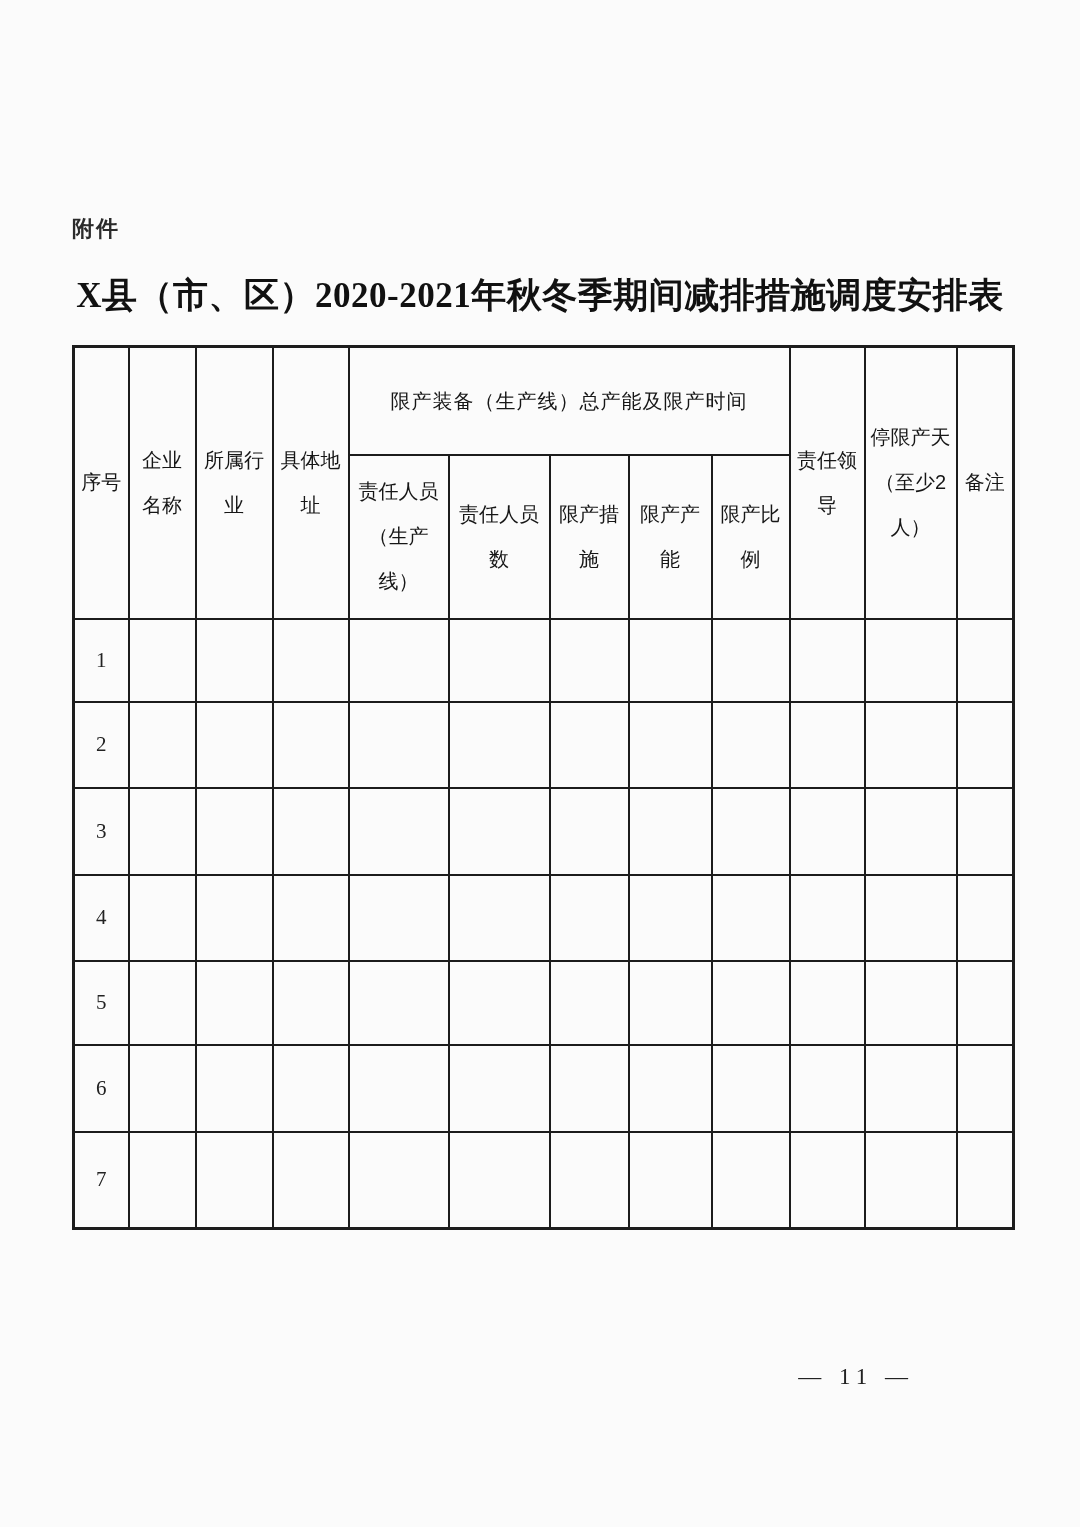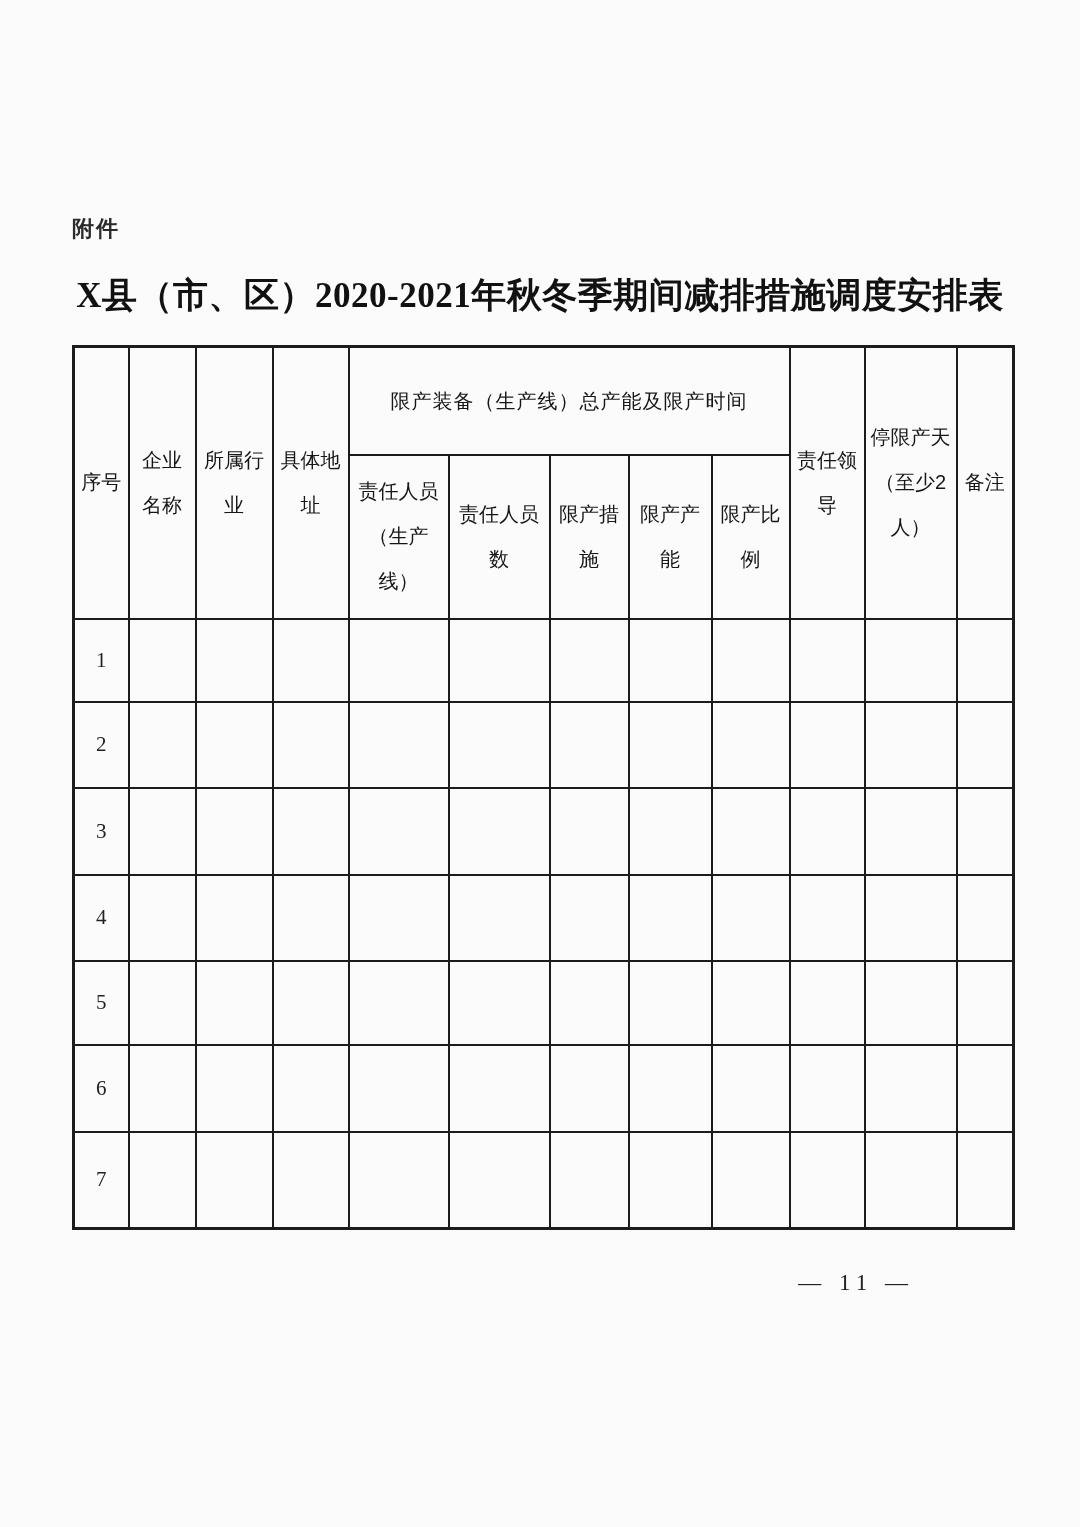--- a/index.html
+++ b/index.html
@@ -71,21 +71,21 @@
   .form-table tr.h2 { height: 164px; }
   .form-table td.seq-cell {
     text-align: center;
     vertical-align: middle;
     font-family: "Liberation Serif", serif;
     font-size: 21px;
     color: #222;
   }
   .page-number {
     position: absolute;
-    top: 1270px;
+    top: 1364px;
     right: 166px;
     font-family: "Liberation Serif", serif;
     font-size: 23px;
     letter-spacing: 6px;
     color: #222;
     white-space: nowrap;
   }
 </style>
 </head>
 <body>

